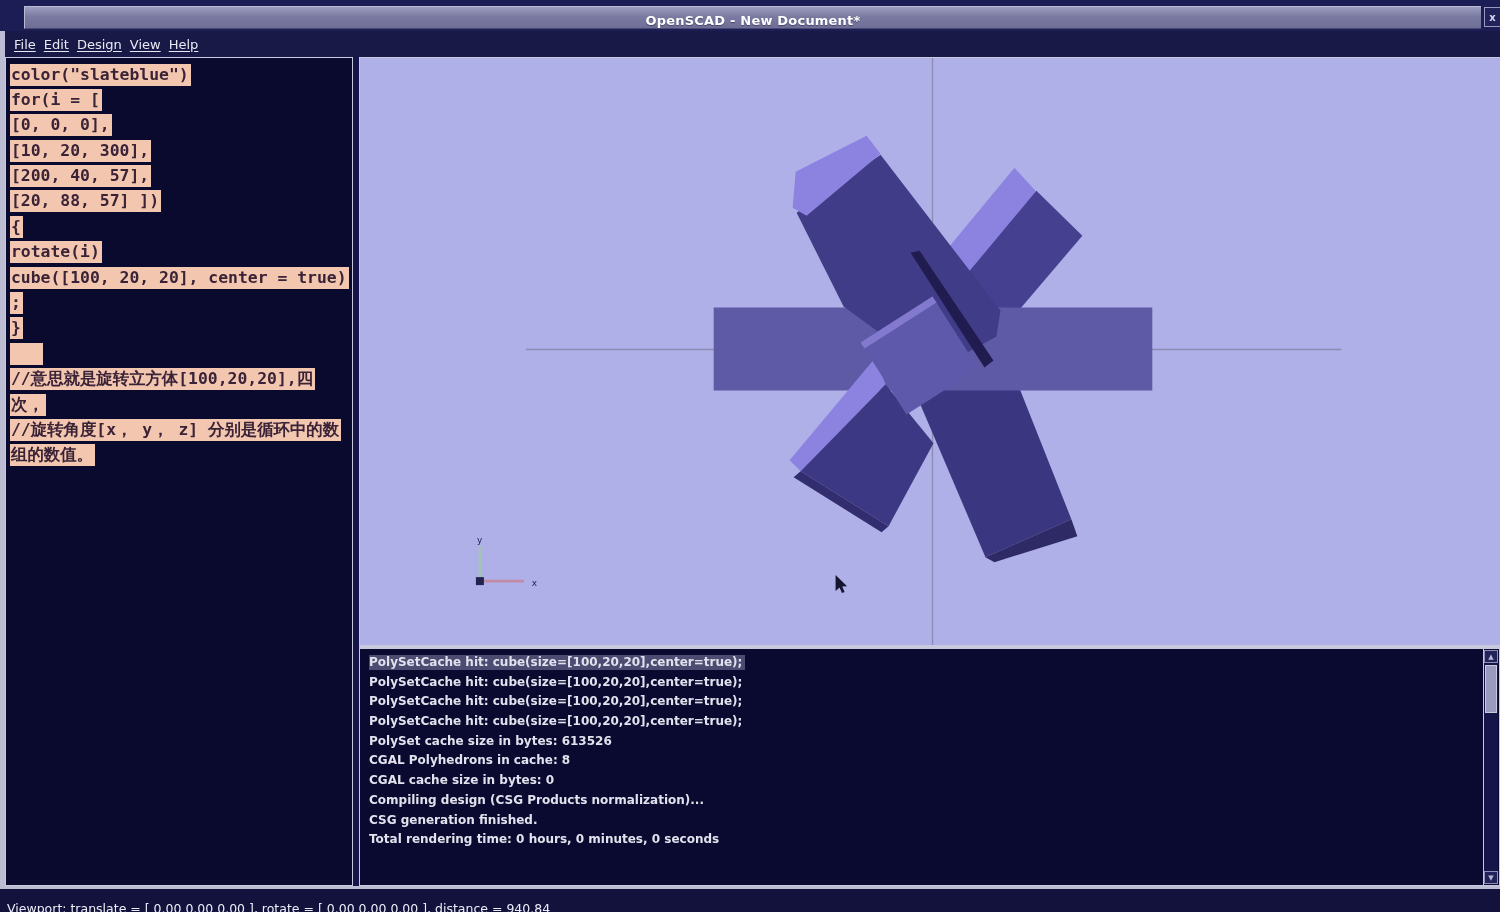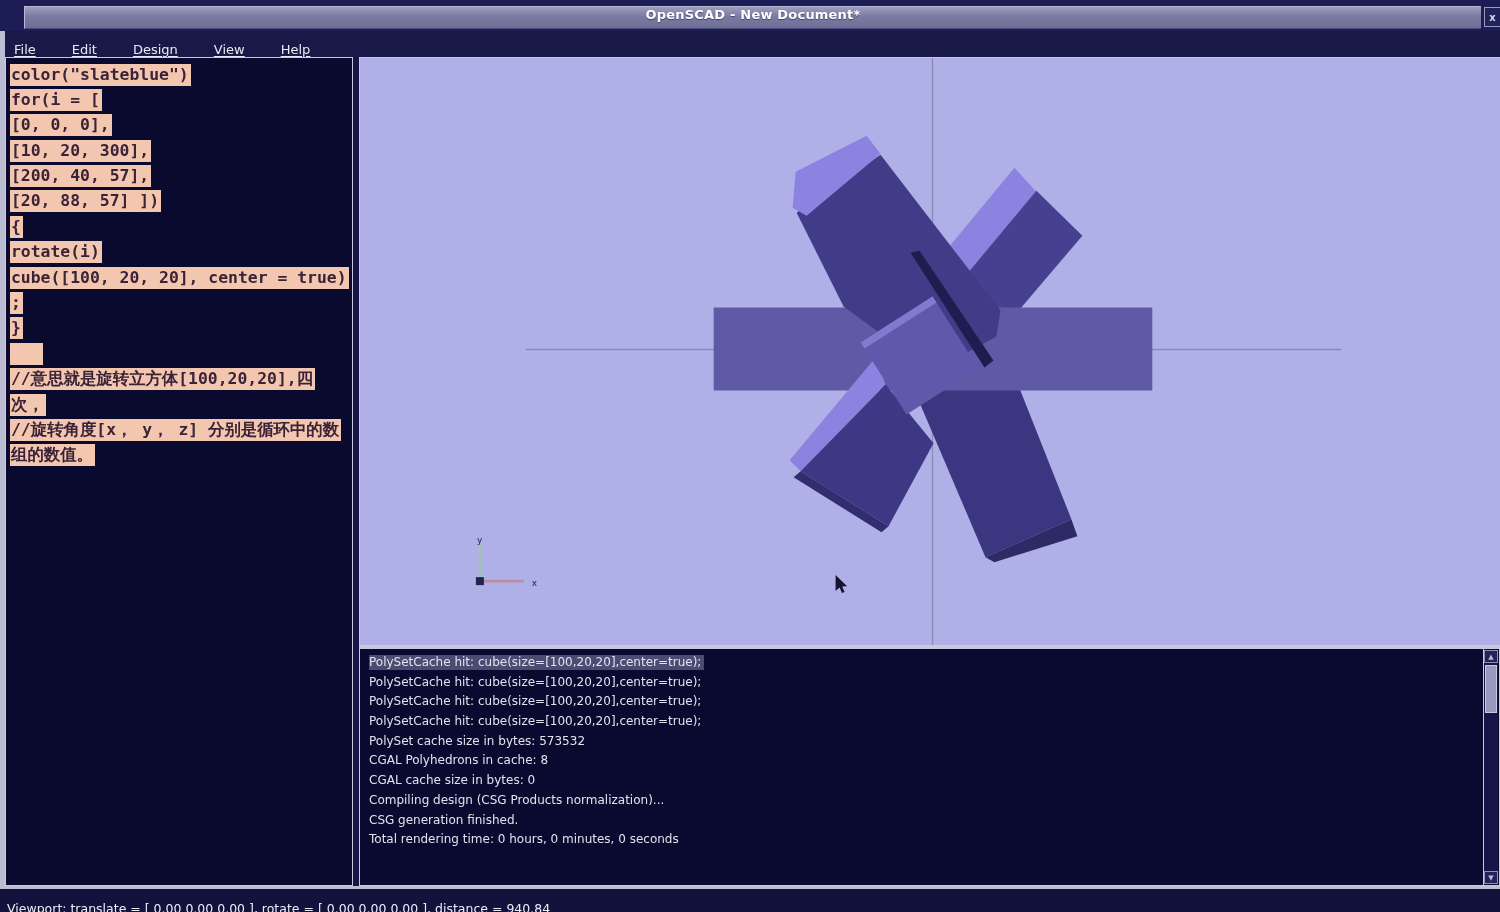--- a/index.html
+++ b/index.html
@@ -6,30 +6,30 @@
   body{width:1500px;height:912px;position:relative;background:#15154a;
        font-family:"DejaVu Sans", sans-serif;overflow:hidden;}
   .abs{position:absolute;}
 
   
   .titlebar-strip{left:0;top:0;width:1500px;height:31px;background:#1d1d55;}
   .titlebar{left:24px;top:6px;width:1456px;height:21px;
             background:linear-gradient(#9d9dc0,#7b7ba2 45%,#6d6d96);
             border-top:1px solid #b9b9d4;border-left:1px solid #b9b9d4;
             border-bottom:1px solid #4a4a72;
-            display:flex;align-items:flex-start;justify-content:center;}
+            display:flex;align-items:flex-end;justify-content:center;}
   .titlebar span{color:#ffffff;font-size:13px;font-weight:bold;letter-spacing:.2px;
                  text-shadow:0 1px 1px #44446a;}
   .close-btn{left:1484px;top:7px;width:15px;height:18px;background:#23235c;
              border:1px solid #9a9ac0;color:#d8d8ea;font-size:10px;font-weight:bold;
              display:flex;align-items:center;justify-content:center;cursor:default;}
 
   
   .menubar{left:0;top:31px;width:1500px;height:26px;background:#191947;
-           display:flex;align-items:flex-end;padding-left:14px;box-sizing:border-box;gap:36px;}
+           display:flex;align-items:center;padding-left:14px;box-sizing:border-box;gap:8px;}
   .menu-item{color:#e8e8f4;font-size:13px;text-decoration:underline;
              text-underline-offset:2px;cursor:default;}
 
   
   .frame-left{left:0;top:31px;width:5px;height:855px;background:#bcbcd3;}
 
   
   .editor{left:5px;top:57px;width:348px;height:829px;background:#0a0a2e;
           border:1px solid #c9c9de;box-sizing:border-box;overflow:hidden;}
   .ed-pre{margin:0;padding:3px 0 0 4px;}
@@ -44,21 +44,21 @@
             border-left:1px solid #c9c9de;border-top:1px solid #c9c9de;box-sizing:border-box;}
   .viewport svg{display:block;width:100%;height:100%;}
 
   
   .split-h{left:359px;top:645px;width:1141px;height:3px;background:#c9c9de;}
   .console{left:359px;top:648px;width:1141px;height:238px;background:#0a0a30;
            border:1px solid #c9c9de;box-sizing:border-box;}
   .console-text{position:absolute;left:1px;top:1px;right:16px;bottom:1px;
                 padding:3px 0 0 8px;overflow:hidden;}
   .c-line{height:19.7px;line-height:19.7px;font-size:12px;color:#e2e2ee;white-space:pre;}
-  .c-line > span{padding:0 3px 1px 0;}
+  .c-line > span{padding:0 3px 1px 0;font-weight:bold;}
   .c-line.hl > span{background:#4c4c72;}
   .v-sep{position:absolute;top:0;bottom:0;right:15px;width:1px;background:#c9c9de;}
   .scrollbar{position:absolute;top:1px;bottom:1px;right:1px;width:14px;background:#15154a;}
   .sb-btn{position:absolute;left:0;width:14px;height:13px;background:#23235c;
           border:1px solid #8f8fb6;box-sizing:border-box;color:#b7b7d6;font-size:7px;
           display:flex;align-items:center;justify-content:center;}
   .sb-up{top:0;}
   .sb-down{bottom:0;}
   .sb-thumb{position:absolute;left:1px;top:15px;width:12px;height:48px;background:#9a9abf;
             border:1px solid #c9c9de;box-sizing:border-box;}
@@ -137,21 +137,21 @@
   </svg>
 </div>
 
 <div class="abs split-h"></div>
 <div class="abs console">
   <div class="console-text">
     <div class="c-line hl"><span>PolySetCache hit: cube(size=[100,20,20],center=true);</span></div>
     <div class="c-line"><span>PolySetCache hit: cube(size=[100,20,20],center=true);</span></div>
     <div class="c-line"><span>PolySetCache hit: cube(size=[100,20,20],center=true);</span></div>
     <div class="c-line"><span>PolySetCache hit: cube(size=[100,20,20],center=true);</span></div>
-    <div class="c-line"><span>PolySet cache size in bytes: 573532</span></div>
+    <div class="c-line"><span>PolySet cache size in bytes: 613526</span></div>
     <div class="c-line"><span>CGAL Polyhedrons in cache: 8</span></div>
     <div class="c-line"><span>CGAL cache size in bytes: 0</span></div>
     <div class="c-line"><span>Compiling design (CSG Products normalization)...</span></div>
     <div class="c-line"><span>CSG generation finished.</span></div>
     <div class="c-line"><span>Total rendering time: 0 hours, 0 minutes, 0 seconds</span></div>
   </div>
   <div class="v-sep"></div>
   <div class="scrollbar">
     <div class="sb-btn sb-up">▲</div>
     <div class="sb-thumb"></div>

